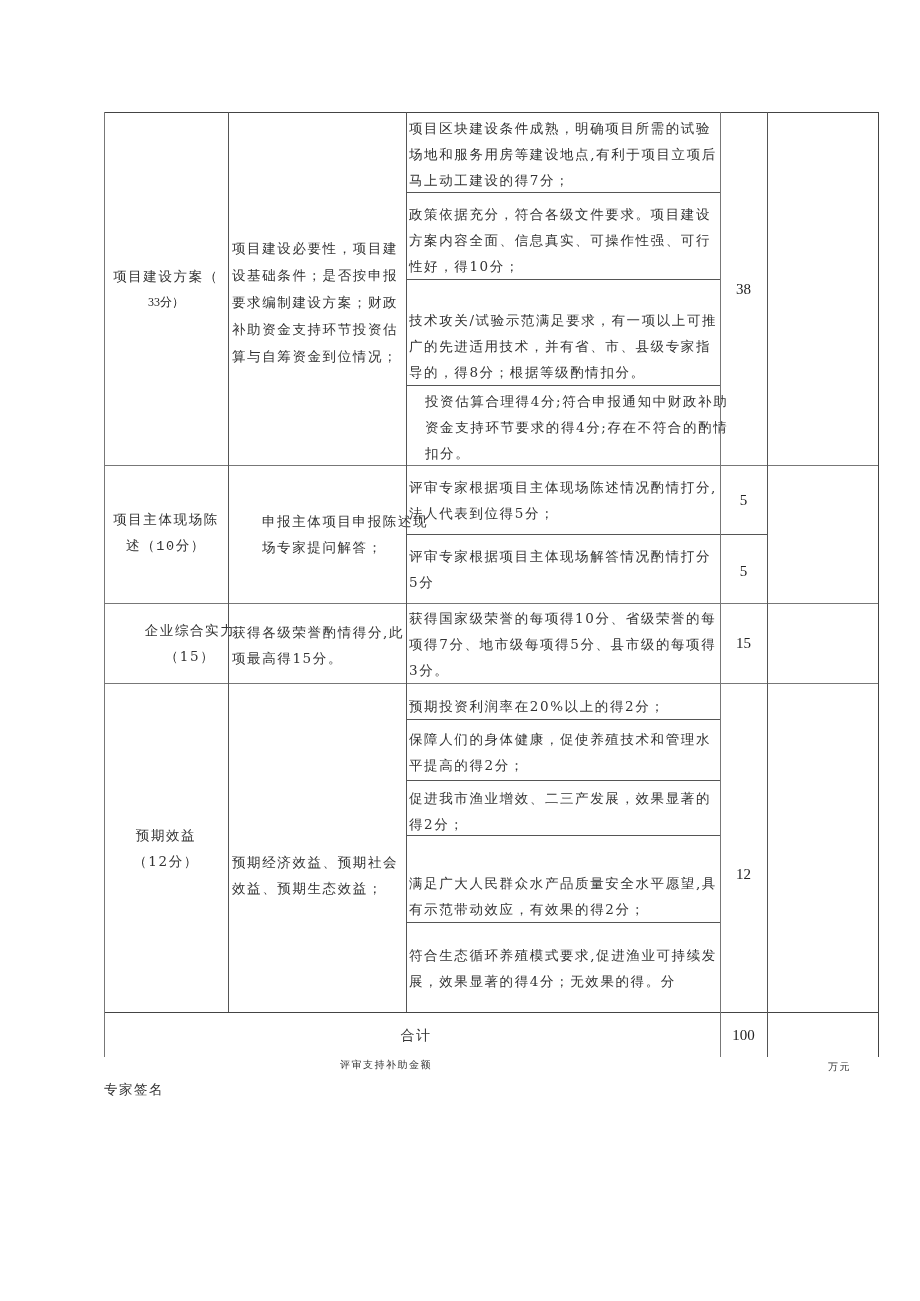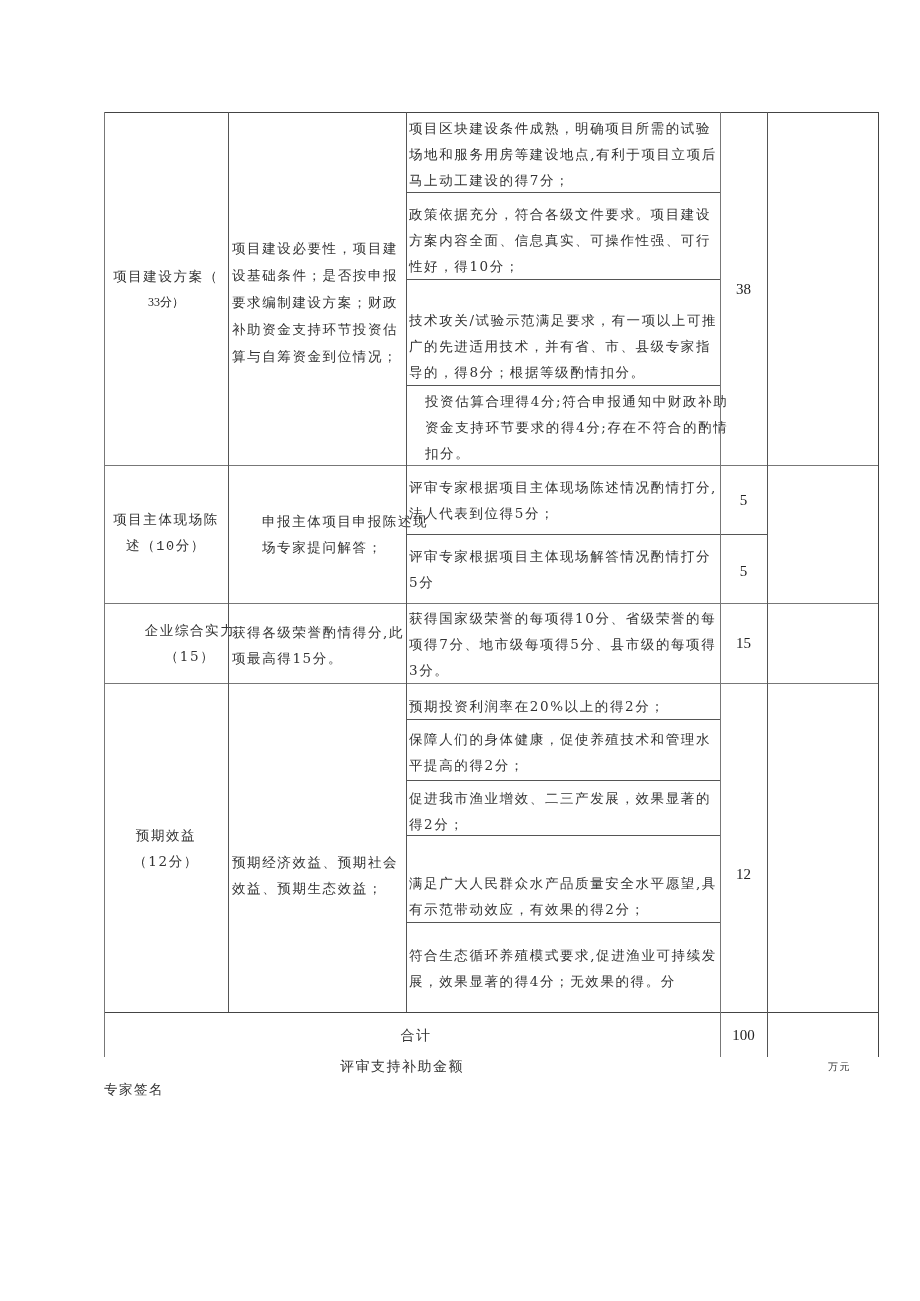--- a/index.html
+++ b/index.html
@@ -92,21 +92,21 @@
 <div class="cell vbottom" style="left:407px;top:923px;width:313px;height:89px;padding:0 2px 0 2px;align-items:center;">
   <div>符合生态循环养殖模式要求,促进渔业可持续发展，效果显著的得4分；无效果的得。分</div>
 </div>
 <div class="cell center num" style="left:720px;top:683px;width:47px;height:329px;margin-top:26px;">12</div>
 <div class="cell" style="left:767px;top:683px;width:111px;height:329px;"></div>
 
 <div class="cell center" style="left:92px;top:1012px;width:616px;height:45px;font-size:14px;margin-left:16px;">合计</div>
 <div class="cell center num" style="left:720px;top:1012px;width:47px;height:45px;">100</div>
 <div class="cell" style="left:767px;top:1012px;width:111px;height:45px;"></div>
 
-<div class="abs plain" style="left:340px;top:1058px;font-size:14px;">评审支持补助金额</div>
+<div class="abs plain" style="left:340px;top:1058px;font-size:10px;">评审支持补助金额</div>
 <div class="abs plain" style="left:480px;top:1058px;width:340px;height:20px;"></div>
 <div class="abs plain" style="left:828px;top:1060px;font-size:10px;">万元</div>
 <div class="abs plain" style="left:104px;top:1081px;font-size:13.5px;">专家签名</div>
 
 <div class="hl" style="left:104px;top:112px;width:775px;background:#444;"></div>
 <div class="hl" style="left:406px;top:192px;width:314px;"></div>
 <div class="hl" style="left:406px;top:279px;width:314px;"></div>
 <div class="hl" style="left:406px;top:385px;width:314px;"></div>
 <div class="hl" style="left:104px;top:465px;width:775px;background:#777;"></div>
 <div class="hl" style="left:406px;top:534px;width:361px;"></div>

